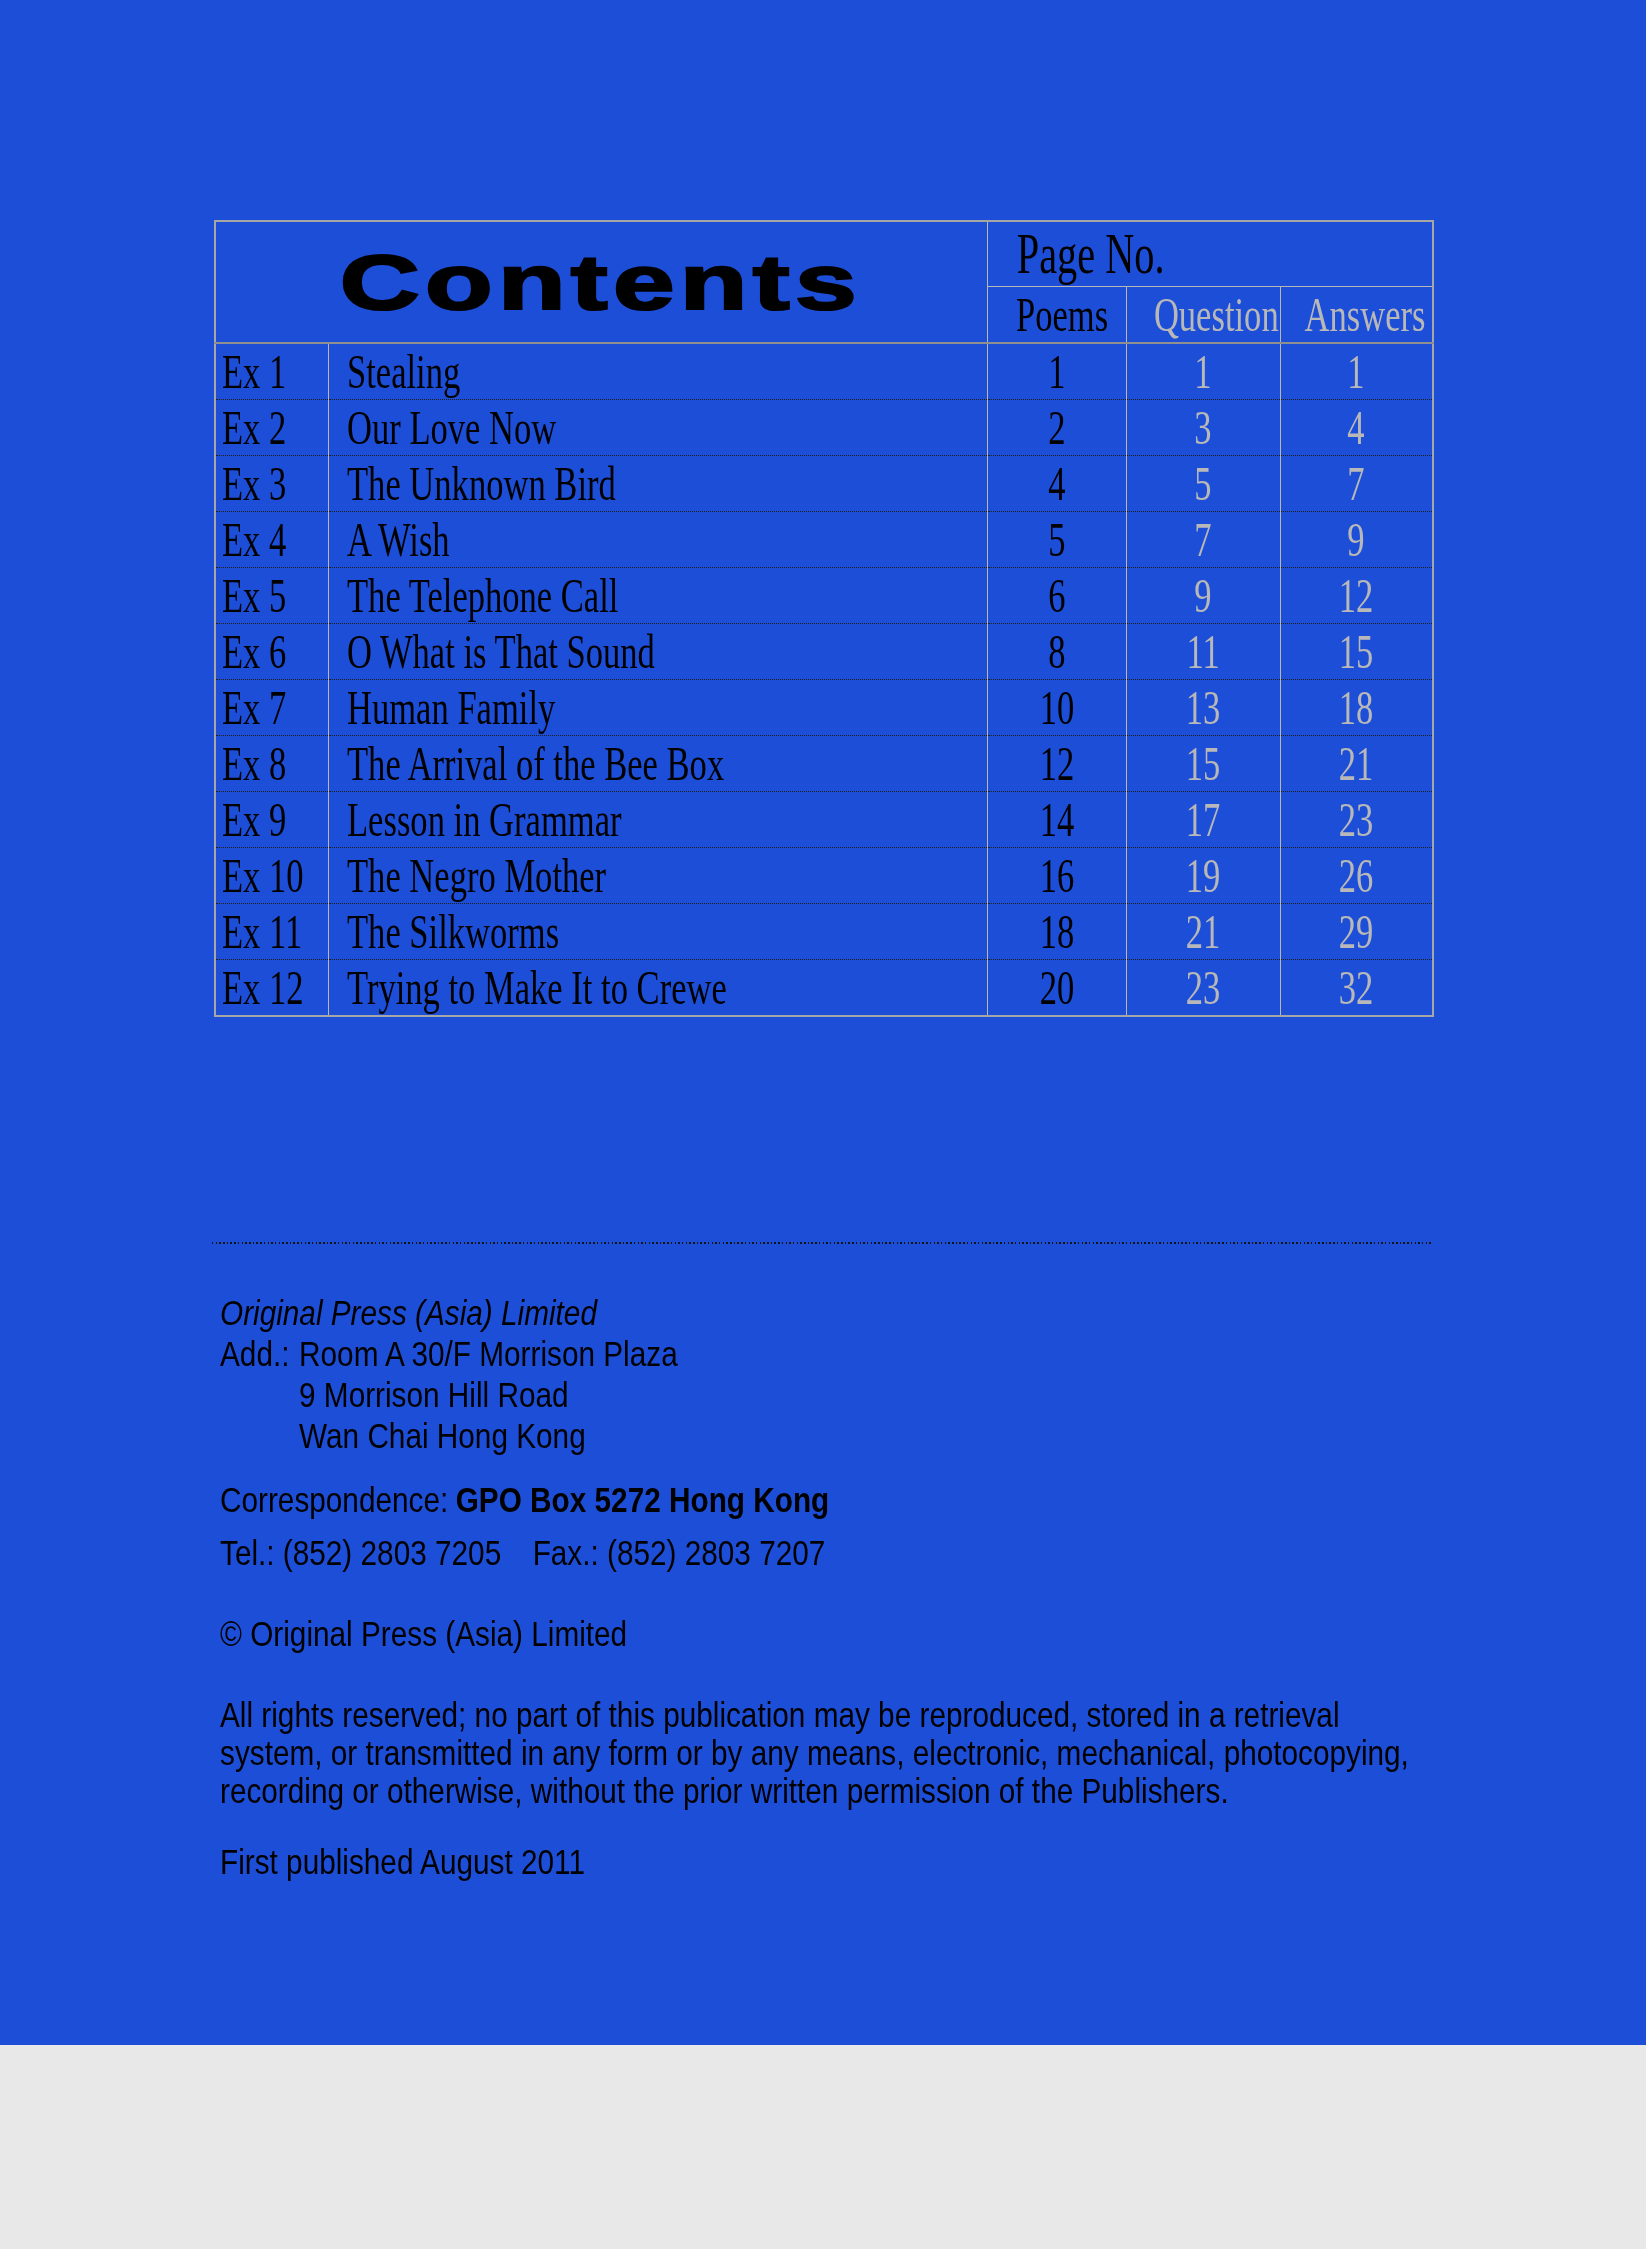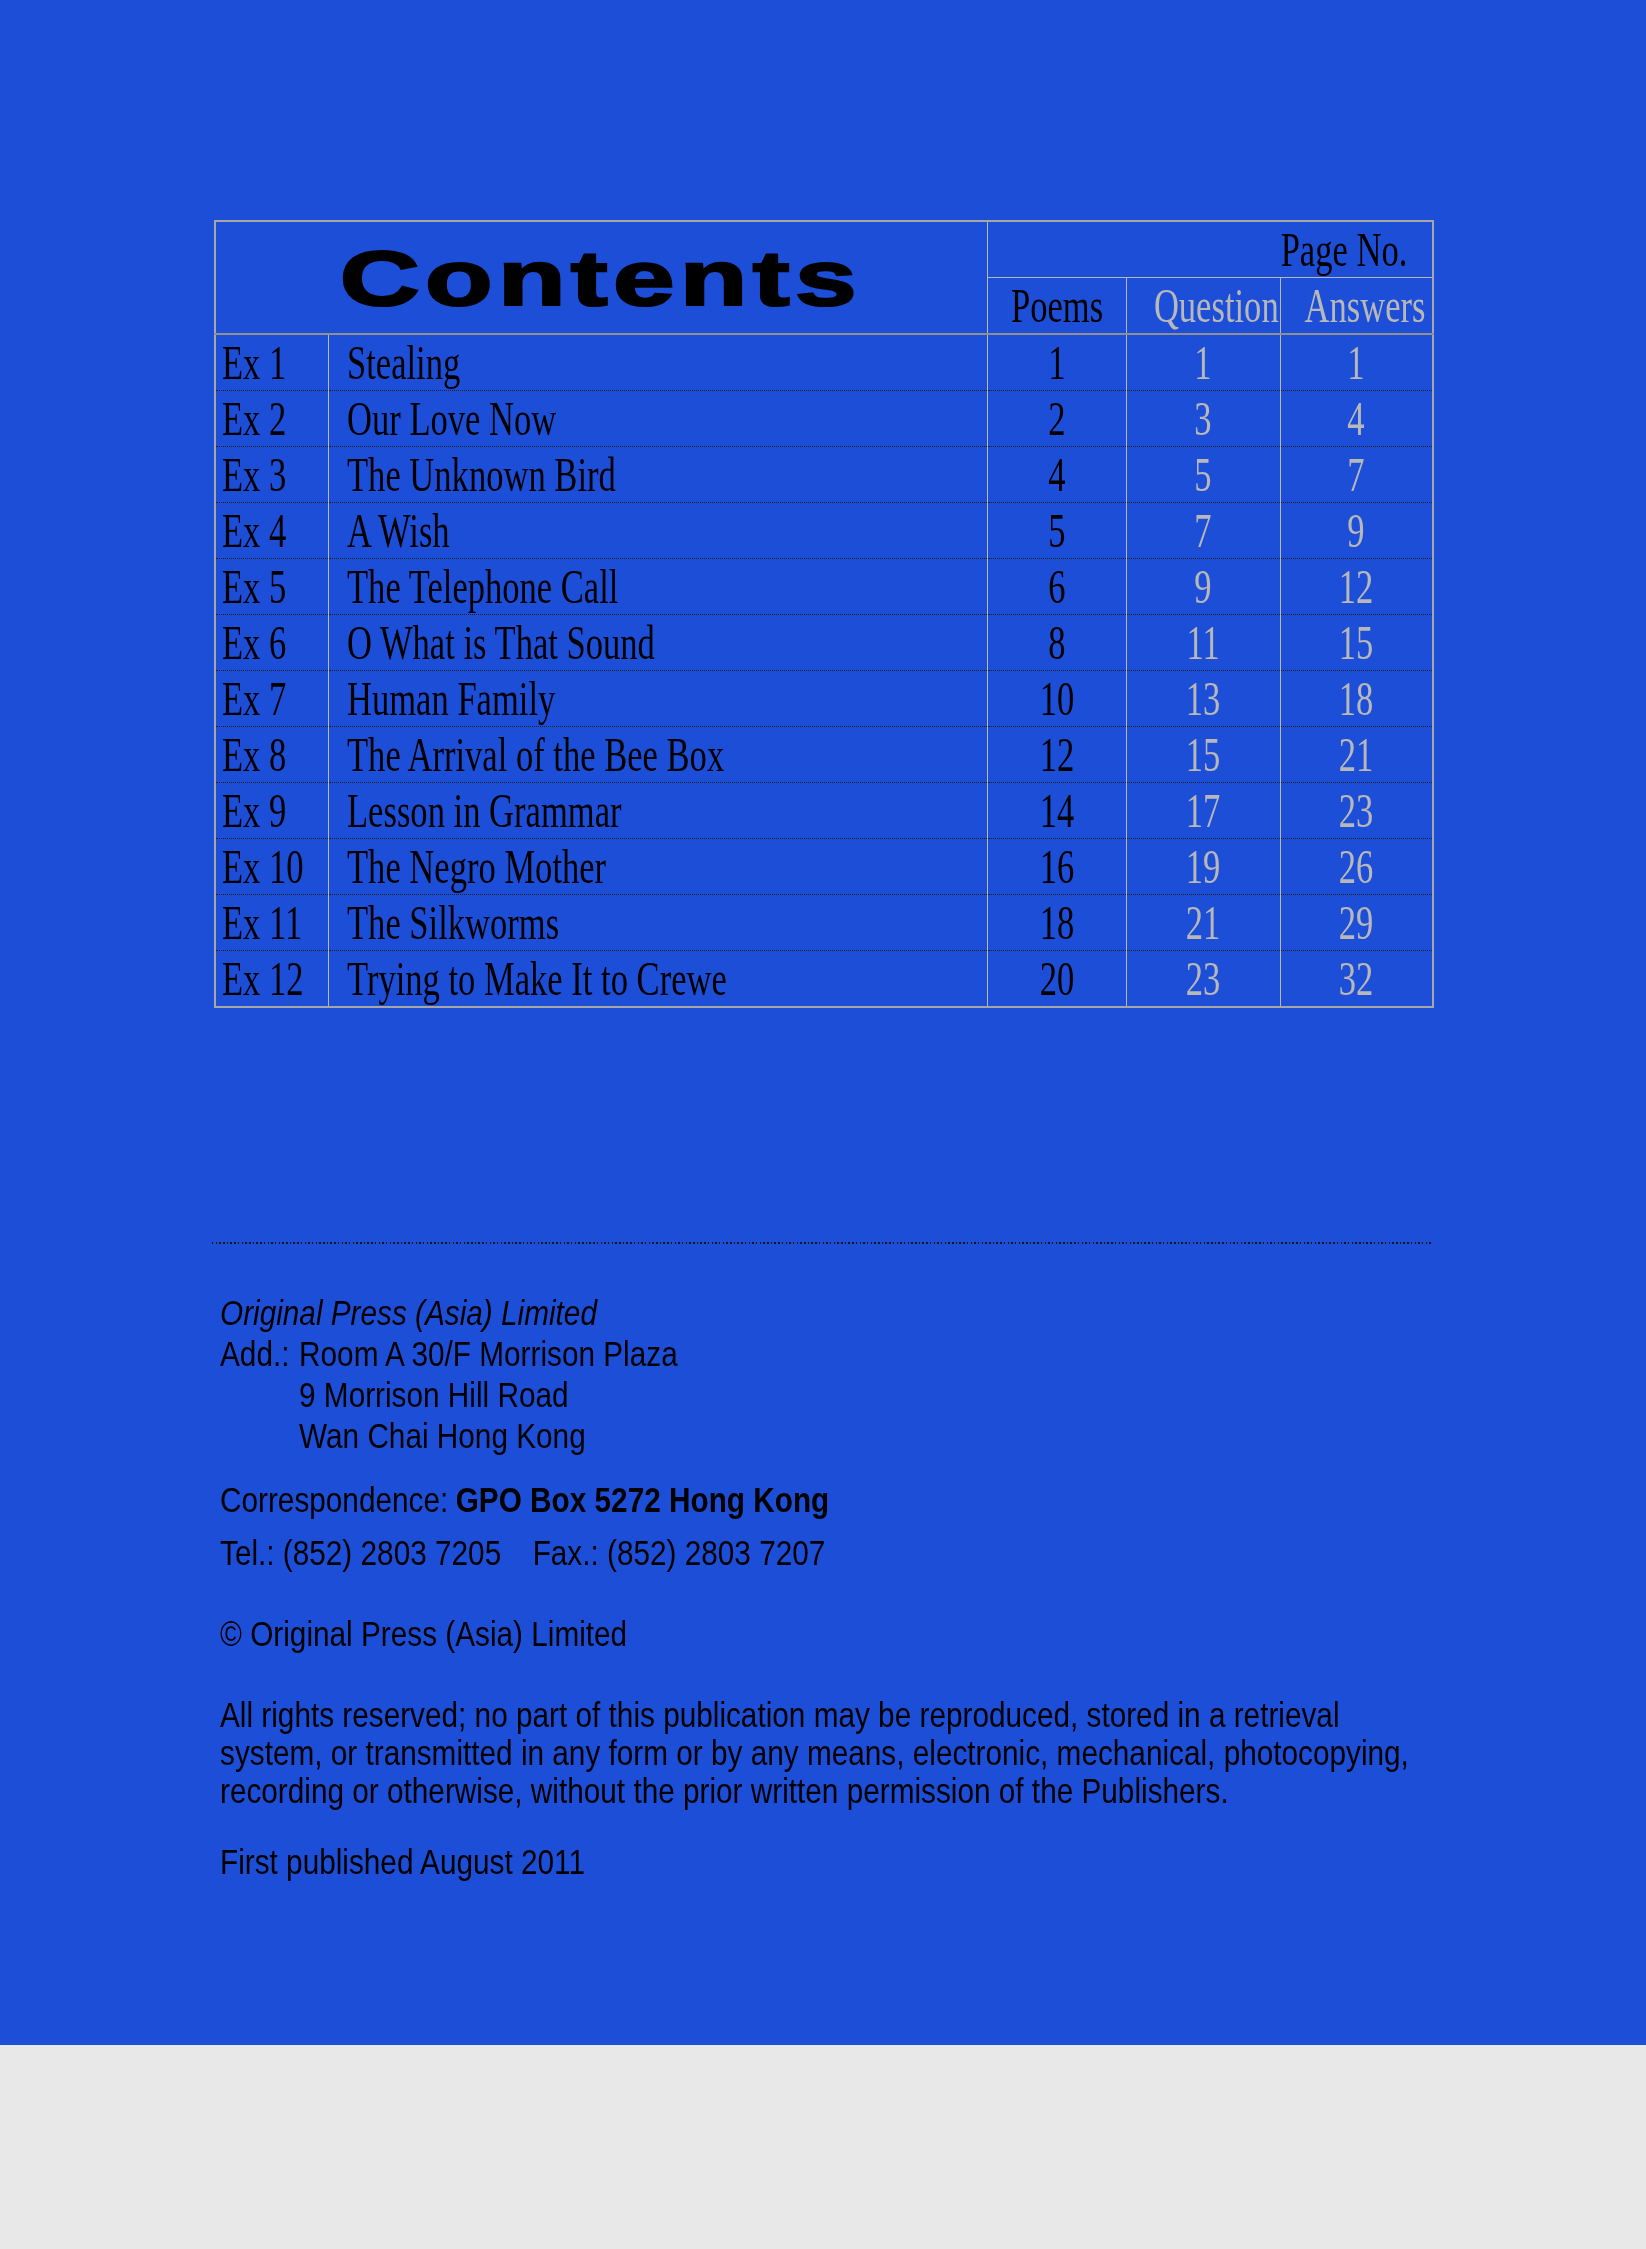--- a/index.html
+++ b/index.html
@@ -47,26 +47,26 @@
     font-weight:900;
     font-size:78px;
     letter-spacing:3.7px;
     line-height:1;
     transform:scaleX(1.42);
     transform-origin:50% 50%;
     -webkit-text-stroke:2.2px #000;
     white-space:nowrap;
   }
   th.pageno{
-    text-align:right;font-size:48px;
+    text-align:left;font-size:56px;
     border-bottom:1.5px solid #b7b7b7;
     border-left:1.5px solid #b7b7b7;
   }
   th.colhead{
-    text-align:center;font-size:48px;
+    text-align:right;font-size:48px;
     border-left:1.5px solid #b7b7b7;
     border-bottom:2.9px solid #909090;
   }
   .muted{color:#b8b8b8;}
 
   tbody td{border-bottom:1.5px dotted #1e1e1e;font-size:48px;margin-top:32px;}
   tbody tr:last-child td{border-bottom:none;}
   tbody td + td{border-left:1.5px solid #b7b7b7;}
   td.ex{padding-left:5.9px;text-align:left;}
   td.ti{padding-left:18px;text-align:left;}

